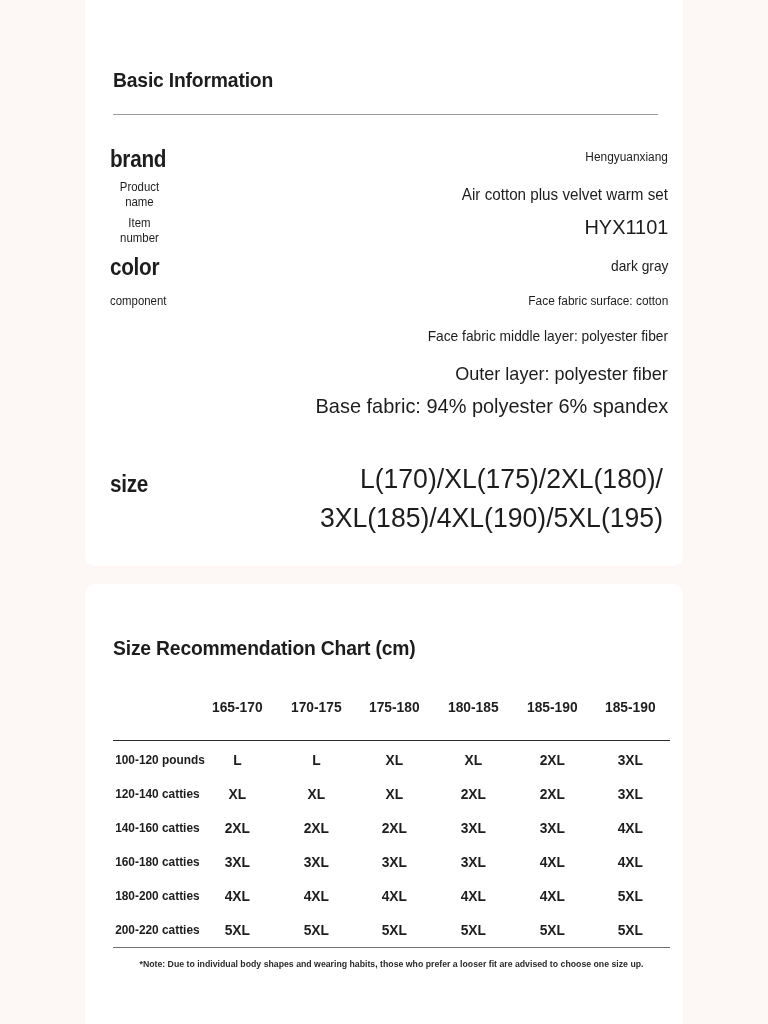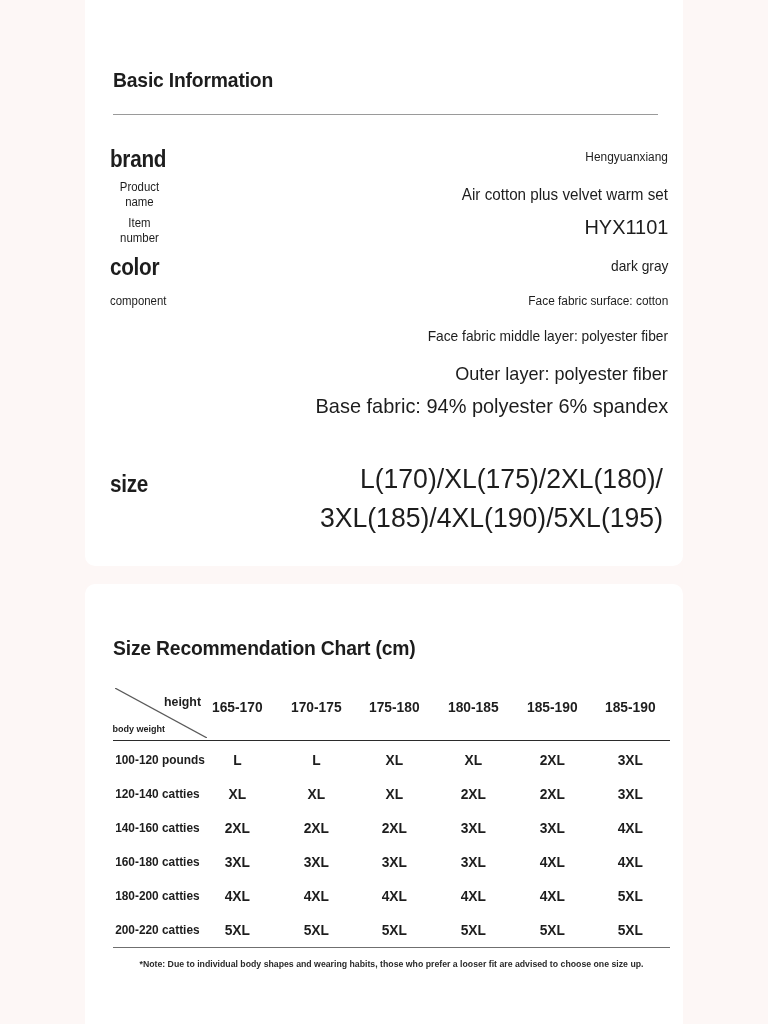--- a/index.html
+++ b/index.html
@@ -264,27 +264,20 @@
   </div>
 </div>
 
 <div class="card" id="card-size">
 
   <div class="section-title" id="size-title">Size Recommendation Chart (cm)</div>
 
   <div class="table-wrap">
 
     <div class="thead">
-      <div class="corner">
-        <svg class="diag" viewBox="0 0 92 50">
-          <line x1="0" y1="0" x2="92" y2="50" stroke="#5a5a5a" stroke-width="1.2"></line>
-        </svg>
-        <div class="c-height">height</div>
-        <div class="c-weight">body weight</div>
-      </div>
       <div class="hcols">
         <div>165-170</div>
         <div>170-175</div>
         <div>175-180</div>
         <div>180-185</div>
         <div>185-190</div>
         <div>185-190</div>
       </div>
     </div>
 

